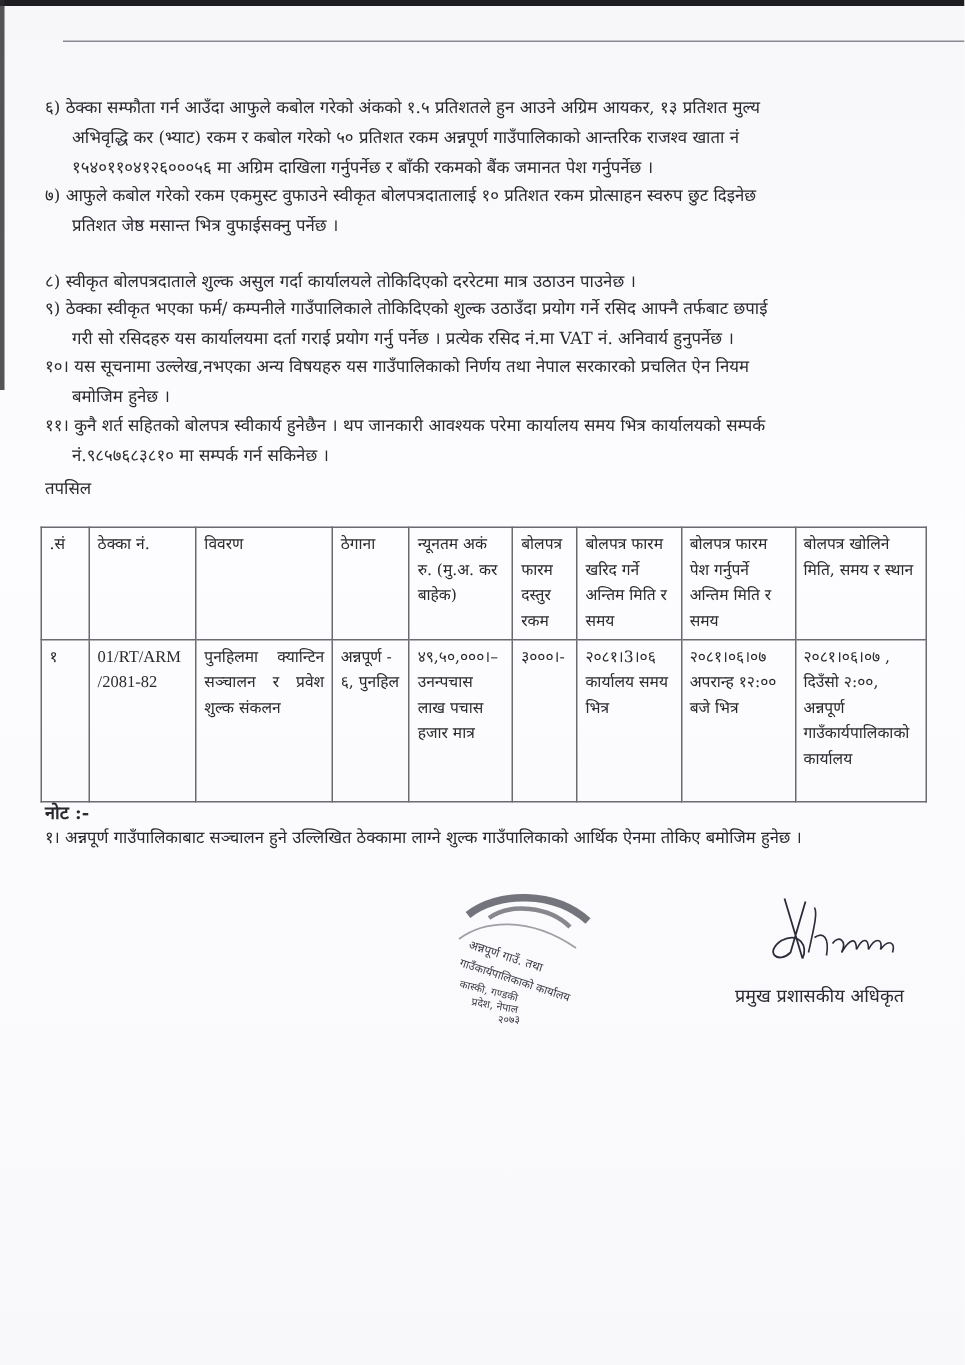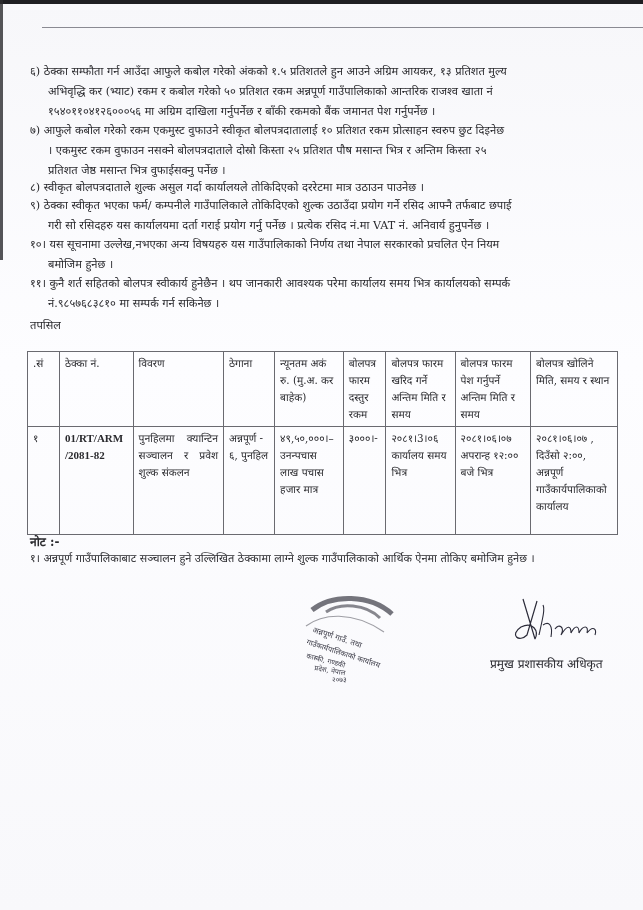--- a/index.html
+++ b/index.html
@@ -54,21 +54,20 @@
   <div class="para" style="top:62px;">
     <span>६)</span>
     <span>ठेक्का सम्फौता गर्न आउँदा आफुले कबोल गरेको अंकको १.५ प्रतिशतले हुन आउने अग्रिम आयकर, १३ प्रतिशत मुल्य</span>
     <span class="indent">अभिवृद्धि कर (भ्याट) रकम र कबोल गरेको ५० प्रतिशत रकम अन्नपूर्ण गाउँपालिकाको आन्तरिक राजश्व खाता नं</span>
     <span class="indent">१५४०११०४१२६०००५६ मा अग्रिम दाखिला गर्नुपर्नेछ र बाँकी रकमको बैंक जमानत पेश गर्नुपर्नेछ ।</span>
   </div>
 
   <div class="para" style="top:121px;">
     <span>७)</span>
     <span>आफुले कबोल गरेको रकम एकमुस्ट वुफाउने स्वीकृत बोलपत्रदातालाई १० प्रतिशत रकम प्रोत्साहन स्वरुप छुट दिइनेछ</span>
-    <span class="indent">। एकमुस्ट रकम वुफाउन नसक्ने बोलपत्रदाताले दोस्रो किस्ता २५ प्रतिशत पौष मसान्त भित्र र अन्तिम किस्ता २५</span>
     <span class="indent">प्रतिशत जेष्ठ मसान्त भित्र वुफाईसक्नु पर्नेछ ।</span>
   </div>
 
   <div class="para" style="top:178px;">
     <span>८)</span>
     <span>स्वीकृत बोलपत्रदाताले शुल्क असुल गर्दा कार्यालयले तोकिदिएको दररेटमा मात्र उठाउन पाउनेछ ।</span>
   </div>
 
   <div class="para" style="top:196px;">
     <span>९)</span>
@@ -111,21 +110,21 @@
         <th>न्यूनतम अकं रु. (मु.अ. कर बाहेक)</th>
         <th>बोलपत्र फारम दस्तुर रकम</th>
         <th>बोलपत्र फारम खरिद गर्ने अन्तिम मिति र समय</th>
         <th>बोलपत्र फारम पेश गर्नुपर्ने अन्तिम मिति र समय</th>
         <th>बोलपत्र खोलिने मिति, समय र स्थान</th>
       </tr>
     </thead>
     <tbody>
       <tr>
         <td>१</td>
-        <td style="font-family:'Liberation Serif', serif; font-size:11px;font-weight:bold;">01/RT/ARM /2081-82</td>
+        <td style="font-family:'Liberation Serif', serif; font-size:11px;">01/RT/ARM /2081-82</td>
         <td style="text-align:justify;">पुनहिलमा क्यान्टिन सञ्चालन र प्रवेश शुल्क संकलन</td>
         <td>अन्नपूर्ण - ६, पुनहिल</td>
         <td>४९,५०,०००।– उनन्पचास लाख पचास हजार मात्र</td>
         <td>३०००।-</td>
         <td>२०८१।3।०६ कार्यालय समय भित्र</td>
         <td>२०८१।०६।०७ अपरान्ह १२:०० बजे भित्र</td>
         <td>२०८१।०६।०७ , दिउँसो २:००, अन्नपूर्ण गाउँकार्यपालिकाको कार्यालय</td>
       </tr>
     </tbody>
   </table>

